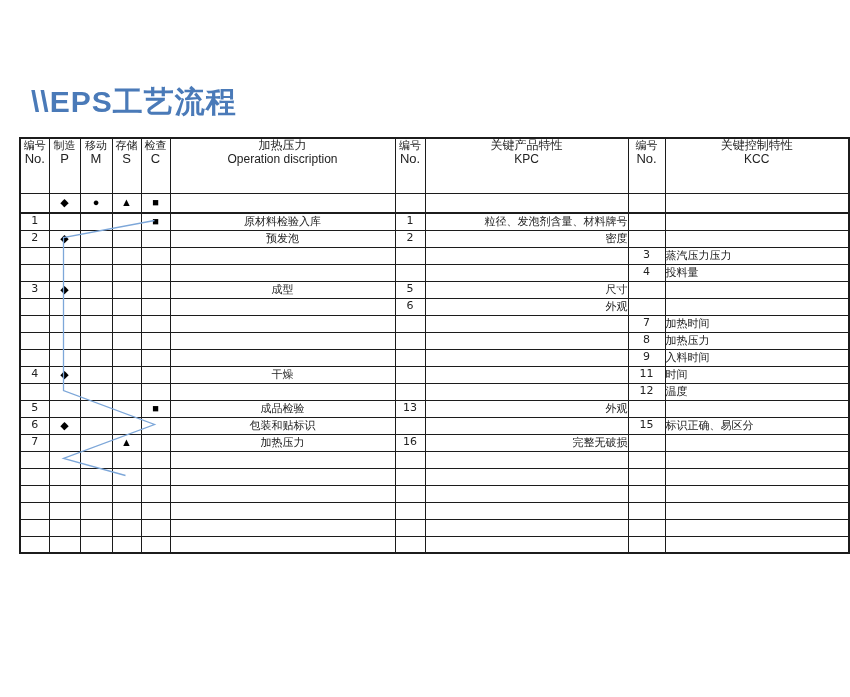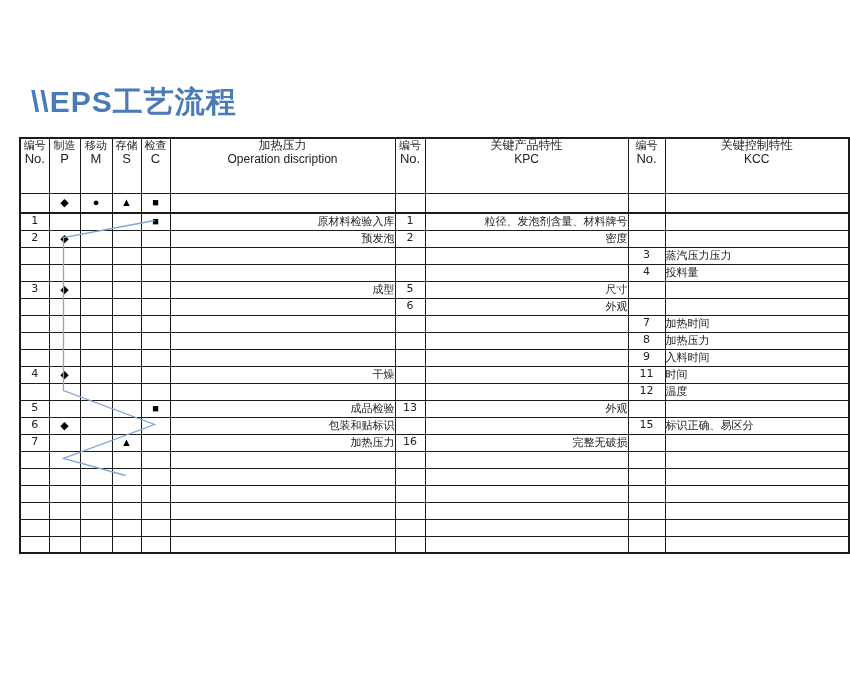--- a/index.html
+++ b/index.html
@@ -35,21 +35,21 @@
     padding:0;
   }
   tr.hdr th{height:55px;vertical-align:top;text-align:center;}
   tr.hdr .zh{display:block;font-size:11px;}
   tr.hdr .en{display:block;font-size:13px;}
   tr.hdr th.wide .zh,tr.hdr th.wide .en{font-size:12px;}
   tr.legend td{height:20px;text-align:center;font-size:11px;}
   tr.body-row td{height:17px;}
   td.c-no,td.c-p,td.c-m,td.c-s,td.c-c{text-align:center;}
   td.c-no{font-size:12px;font-family:"DejaVu Sans",sans-serif;}
-  td.c-op{text-align:right;padding-left:4px;}
+  td.c-op{text-align:center;padding-left:4px;}
   td.c-kpc_no{text-align:center;font-size:13px;font-family:"DejaVu Sans",sans-serif;}
   td.c-kpc{text-align:right;}
   td.c-kcc_no{text-align:center;font-size:13px;font-family:"DejaVu Sans",sans-serif;}
   td.c-kcc{text-align:left;padding-left:4px;margin-left:27px;}
   td.sym{font-size:11px;color:#000;}
   tr.legend{border-bottom:2px solid var(--border);}
   svg.overlay{
     position:absolute;left:0;top:0;width:850px;height:697px;
     pointer-events:none;
   }

